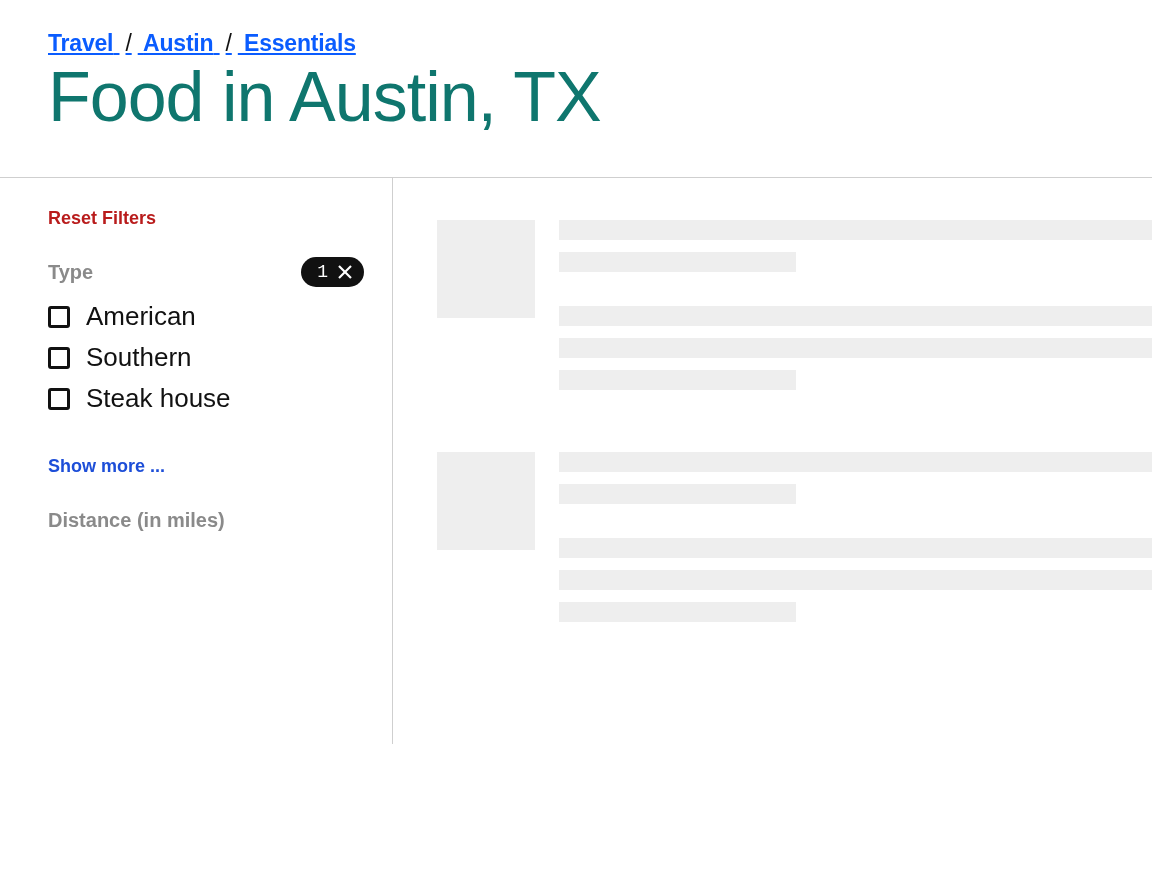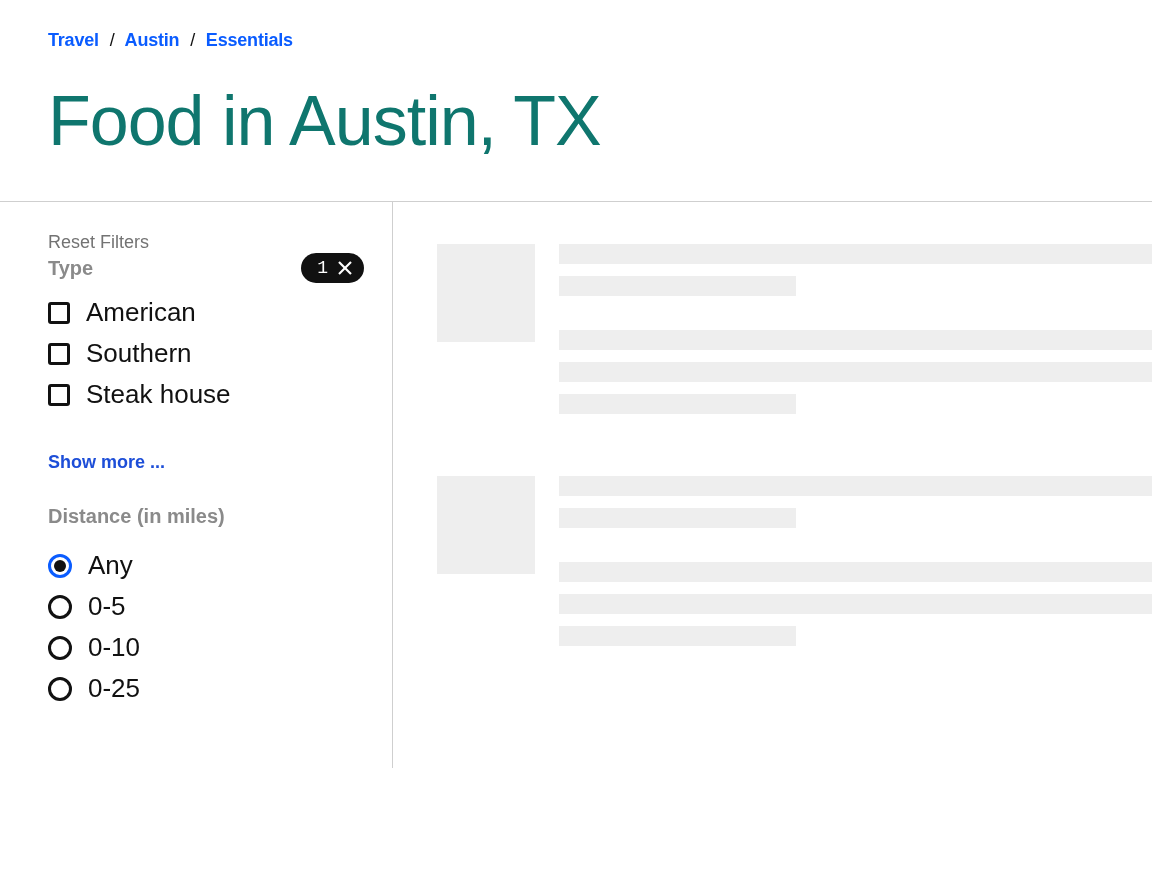--- a/index.html
+++ b/index.html
@@ -7,25 +7,25 @@
     font-family: "Helvetica Neue", Helvetica, Arial, sans-serif;
     background: #fff;
     color: #111;
     width: 1152px;
     position: relative;
   }
   .header-area {
     padding: 30px 48px 40px 48px;
   }
   .breadcrumb {
-    font-size: 18px;
+    font-size: 23px;
     font-weight: 700;
     color: #0a5cff;
-    margin-bottom: 30px;
     letter-spacing: -0.2px;
+    text-decoration: underline;
   }
   .breadcrumb a {
     color: #0a5cff;
     text-decoration: none;
     cursor: pointer;
   }
   .breadcrumb .sep {
     color: #111;
     margin: 0 6px;
     font-weight: 400;
@@ -42,25 +42,26 @@
   .layout {
     display: flex;
   }
   .sidebar {
     width: 393px;
     border-right: 1px solid #cfcfcf;
     padding: 30px 28px 60px 48px;
     position: relative;
   }
   .reset-link {
-    color: #737373;
-    font-weight: 400;
+    color: #b91c1c;
+    font-weight: 700;
     font-size: 18px;
     cursor: pointer;
     display: inline-block;
+    margin-bottom: 28px;
   }
   .filter-heading-row {
     display: flex;
     align-items: center;
     justify-content: space-between;
     margin-bottom: 14px;
   }
   .filter-heading {
     font-size: 20px;
     color: #8a8a8a;
@@ -239,38 +240,20 @@
         <label class="option-row">
           <span class="checkbox"></span>
           <span>Steak house</span>
         </label>
       </div>
 
       <span class="show-more">Show more ...</span>
 
       <div class="filter-heading" style="margin-bottom:22px">Distance (in miles)</div>
 
-      <div class="distance-list">
-        <label class="option-row">
-          <span class="radio selected"></span>
-          <span>Any</span>
-        </label>
-        <label class="option-row">
-          <span class="radio"></span>
-          <span>0-5</span>
-        </label>
-        <label class="option-row">
-          <span class="radio"></span>
-          <span>0-10</span>
-        </label>
-        <label class="option-row">
-          <span class="radio"></span>
-          <span>0-25</span>
-        </label>
-      </div>
     </aside>
 
     <main class="main">
       <div class="card">
         <div class="card-thumb"></div>
         <div class="card-lines">
           <div class="skel w-full"></div>
           <div class="skel w-40"></div>
           <div class="gap-block"></div>
           <div class="skel w-full"></div>

